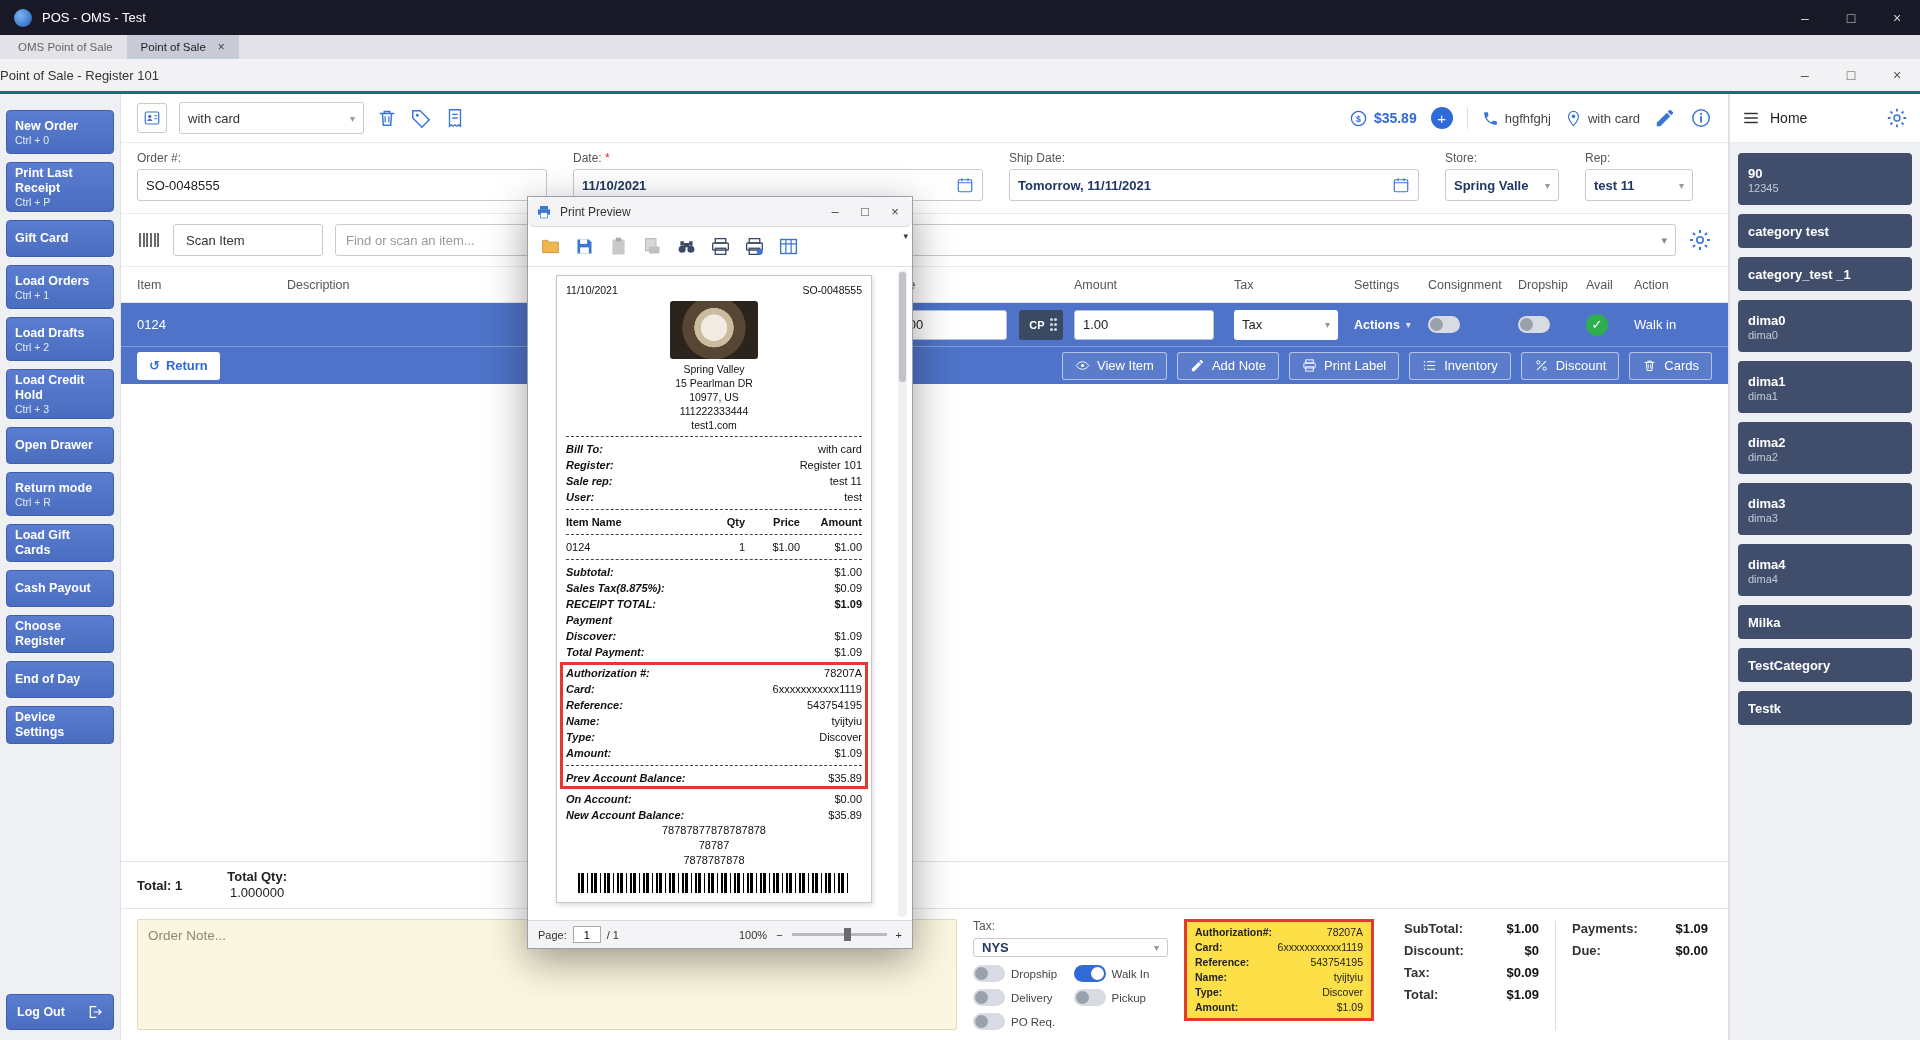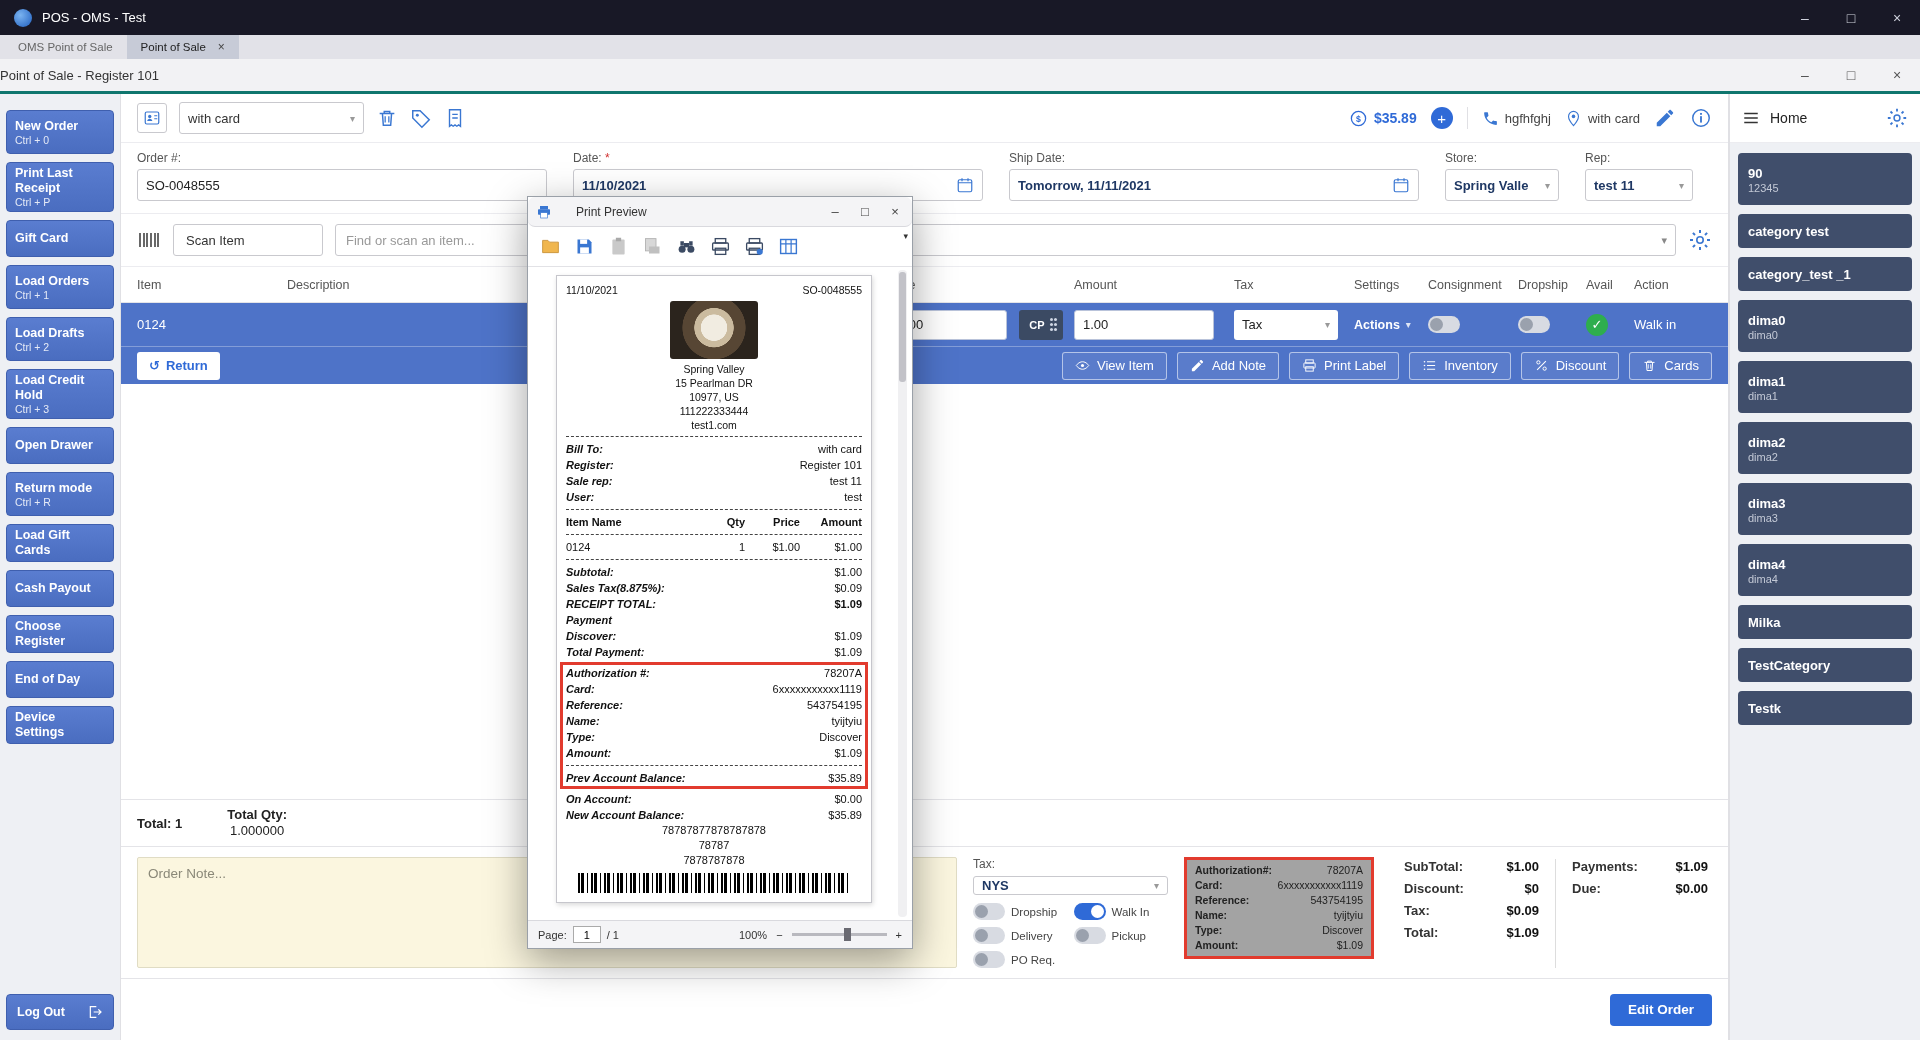--- a/index.html
+++ b/index.html
@@ -96,21 +96,21 @@
   .bottom-section { border-top:1px solid #e4e4e8; display:flex; padding:10px 16px; gap:16px; height:132px; }
   .order-note { width:820px; height:100%; background:#fbf6df; border:1px solid #e0dcc4; border-radius:2px; padding:8px 10px; font-size:13.5px; color:#555; resize:none; font-family:inherit; }
   .order-note::placeholder { color:#8a8878; }
   .tax-col { width:195px; display:flex; flex-direction:column; gap:5px; }
   .tax-col label { font-size:12px; color:#555; }
   .tax-select { height:30px; border:1px solid #c9c9ce; border-radius:3px; display:flex; align-items:center; justify-content:space-between; padding:0 8px; font-size:13px; cursor:pointer; }
   .tax-select .v { color:#1f3864; font-weight:600; }
   .toggle-grid { display:grid; grid-template-columns:1fr 1fr; gap:7px 6px; margin-top:3px; }
   .tg { display:flex; align-items:center; gap:6px; font-size:11.5px; color:#444; }
 
-  .payment-box { width:190px; border:3px solid #e23b2e; padding:4px 8px; align-self:flex-start; display:flex; flex-direction:column; gap:2px; background:#a3a3a3; }
+  .payment-box { width:190px; border:3px solid #e23b2e; padding:4px 8px; align-self:flex-start; display:flex; flex-direction:column; gap:2px; background:#fde047; }
   .pay-row { display:flex; justify-content:space-between; font-size:10.5px; line-height:13px; }
   .pay-row .k { font-weight:bold; }
 
   .summary-block { margin-left:14px; display:flex; padding-top:2px; }
   .sum-col { width:152px; display:flex; flex-direction:column; gap:7px; }
   .sum-col.first { padding-right:16px; border-right:1px solid #ddd; }
   .sum-col.second { padding-left:16px; }
   .sum-row { display:flex; justify-content:space-between; font-size:13px; }
   .sum-row .k { font-weight:600; color:#333; }
   .sum-row .v { font-weight:bold; color:#111; }
@@ -125,21 +125,21 @@
   .rp-home { font-size:14px; color:#222; }
   .rp-gear { margin-left:auto; width:22px; height:22px; color:#3a77d2; cursor:pointer; }
   .rp-list { padding:10px 8px; display:flex; flex-direction:column; gap:9px; overflow:hidden; }
   .rp-item { background:#404e6b; border-radius:4px; color:#fff; padding:6px 10px; display:flex; flex-direction:column; justify-content:center; min-height:34px; cursor:pointer; }
   .rp-item.two { min-height:52px; }
   .rp-title { font-size:13px; font-weight:bold; line-height:17px; }
   .rp-sub { font-size:11px; color:#c3c9d6; }
 
   
   .dialog { position:absolute; left:527px; top:196px; width:386px; height:753px; background:#fff; border:1px solid #9aa0a8; box-shadow:0 12px 38px rgba(0,0,0,.38); z-index:50; display:flex; flex-direction:column; }
-  .dlg-title { height:30px; background:#f4f4f6; border-bottom:1px solid #d9d9de; display:flex; align-items:center; padding:0 2px 0 8px; gap:24px; font-size:12px; color:#333;border-radius:7px; }
+  .dlg-title { height:30px; background:#f4f4f6; border-bottom:1px solid #d9d9de; display:flex; align-items:center; padding:0 2px 0 8px; gap:8px; font-size:12px; color:#333;border-radius:7px; }
   .dlg-title svg { width:16px; height:16px; color:#3a77d2; }
   .dlg-ctrl { margin-left:auto; display:flex; }
   .dlg-ctrl span { width:30px; height:26px; display:flex; align-items:center; justify-content:center; color:#444; font-size:13px; cursor:pointer; }
   .dlg-toolbar { height:40px; border-bottom:1px solid #e2e2e6; display:flex; align-items:center; gap:13px; padding:0 12px; position:relative; }
   .dlg-toolbar svg { width:21px; height:21px; cursor:pointer; }
   .tb-overflow { position:absolute; right:4px; top:4px; font-size:9px; color:#333; cursor:pointer; }
   .dlg-preview { flex:1; position:relative; background:#fff; overflow:hidden; padding:8px 18px 0 28px; }
   .paper { width:316px; background:#fff; border:1px solid #c6c6cc; box-shadow:1px 2px 5px rgba(0,0,0,.15); padding:7px 9px; font-size:11px; color:#111; }
   .scrollbar { position:absolute; right:5px; top:3px; bottom:3px; width:9px; background:#f0f0f2; border-radius:4px; }
   .scroll-thumb { position:absolute; top:2px; left:1px; width:7px; height:110px; background:#c2c2c8; border-radius:3px; cursor:pointer; }
@@ -577,23 +577,20 @@
               <span class="v">$1.09</span>
             </div>
           <div class="sum-row">
               <span class="k">Due:</span>
               <span class="v">$0.00</span>
             </div>
         </div>
       </div>
     </div>
 
-    <div class="bottom-bar">
-      <button class="edit-order-btn">Edit Order</button>
-    </div>
   </main>
 
   <aside class="right-panel" style="border-left:1px solid #e0e0e4;">
     <div class="rp-header">
       <svg class="burger" viewBox="0 0 24 24">
           <path d="M3 6h18M3 12h18M3 18h18" stroke="currentColor" stroke-width="2"></path>
         </svg>
       <span class="rp-home">Home</span>
       <svg class="rp-gear" viewBox="0 0 24 24">
           <circle cx="12" cy="12" r="3.2" fill="none" stroke="currentColor" stroke-width="1.6"></circle>

